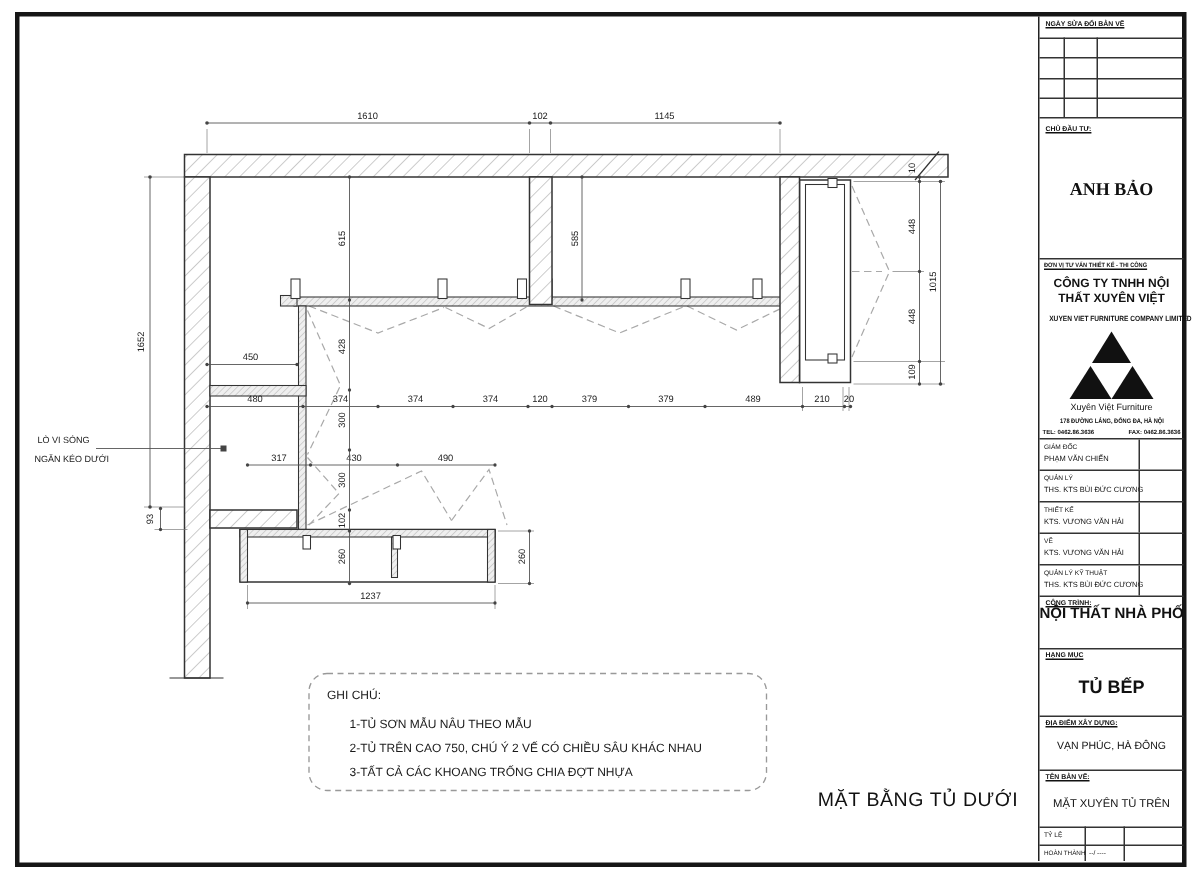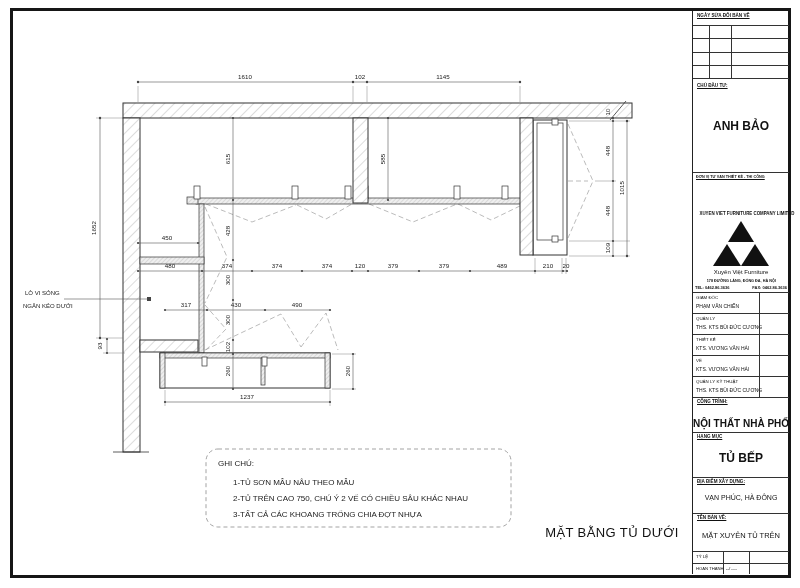--- a/index.html
+++ b/index.html
@@ -269,24 +269,25 @@
       <div class="hline" style="top:14px;"></div>
       <div class="hline" style="top:27px;"></div>
       <div class="hline" style="top:41px;"></div>
       <div class="hline" style="top:54px;"></div>
       <div class="hline" style="top:67px;"></div>
       <div class="vline" style="left:16px;top:14px;height:53px;"></div>
       <div class="vline" style="left:38px;top:14px;height:53px;"></div>
     </div>
 
     <div class="abs tb-small" style="top:72px;">CHỦ ĐẦU TƯ:</div>
-    <div class="abs tb-center big-bold" style="top:108px;font-size:12px;">ANH BẢO</div>
+    <div class="abs tb-center big-bold" style="top:108px;font-size:12px;font-family:Liberation Serif, serif;">ANH BẢO</div>
 
     <div class="hline" style="top:161px;"></div>
     <div class="abs" style="top:163px;font-size:4.2px;padding-left:3px;white-space:nowrap;"><span class="squeezeL" style="text-decoration:underline;font-weight:bold;">ĐƠN VỊ TƯ VẤN THIẾT KẾ - THI CÔNG</span></div>
+    <div class="abs tb-center" style="top:173px;font-size:8px;font-weight:bold;line-height:1.25;">CÔNG TY TNHH NỘI THẤT XUYÊN VIỆT</div>
     <div class="abs tb-center" style="top:199px;font-size:5px;font-weight:bold;white-space:nowrap;"><span class="squeeze">XUYEN VIET FURNITURE COMPANY LIMITED</span></div>
 
     <div class="abs" style="top:209px;text-align:center;">
       <svg width="60" height="48" viewBox="0 0 60 48">
         <polygon points="30,1 17,22 43,22" fill="#111"></polygon>
         <polygon points="16,24 2,46 30,46" fill="#111"></polygon>
         <polygon points="44,24 30,46 58,46" fill="#111"></polygon>
       </svg>
     </div>
     <div class="abs tb-center" style="top:258px;font-size:6px;">Xuyên Việt Furniture</div>
@@ -319,21 +320,21 @@
       </div>
       <div class="p-row" style="top:365px;">
         <div class="p-div"></div>
         <div class="p-role">QUẢN LÝ KỸ THUẬT</div>
         <div class="p-name">THS. KTS BÙI ĐỨC CƯƠNG</div>
       </div>
     </div>
 
     <div class="hline" style="top:386px;"></div>
     <div class="abs tb-small" style="top:388px;">CÔNG TRÌNH:</div>
-    <div class="abs tb-center big-bold" style="top:407px;font-size:10px;">NỘI THẤT NHÀ PHỐ</div>
+    <div class="abs tb-center big-bold" style="top:393px;font-size:10px;">NỘI THẤT NHÀ PHỐ</div>
 
     <div class="hline" style="top:421px;"></div>
     <div class="abs tb-small" style="top:423px;">HẠNG MỤC</div>
     <div class="abs tb-center big-bold" style="top:440px;font-size:12px;">TỦ BẾP</div>
 
     <div class="hline" style="top:466px;"></div>
     <div class="abs tb-small" style="top:468px;">ĐỊA ĐIỂM XÂY DỰNG:</div>
     <div class="abs tb-center" style="top:483px;font-size:7px;white-space:nowrap;">VẠN PHÚC, HÀ ĐÔNG</div>
 
     <div class="hline" style="top:502px;"></div>

